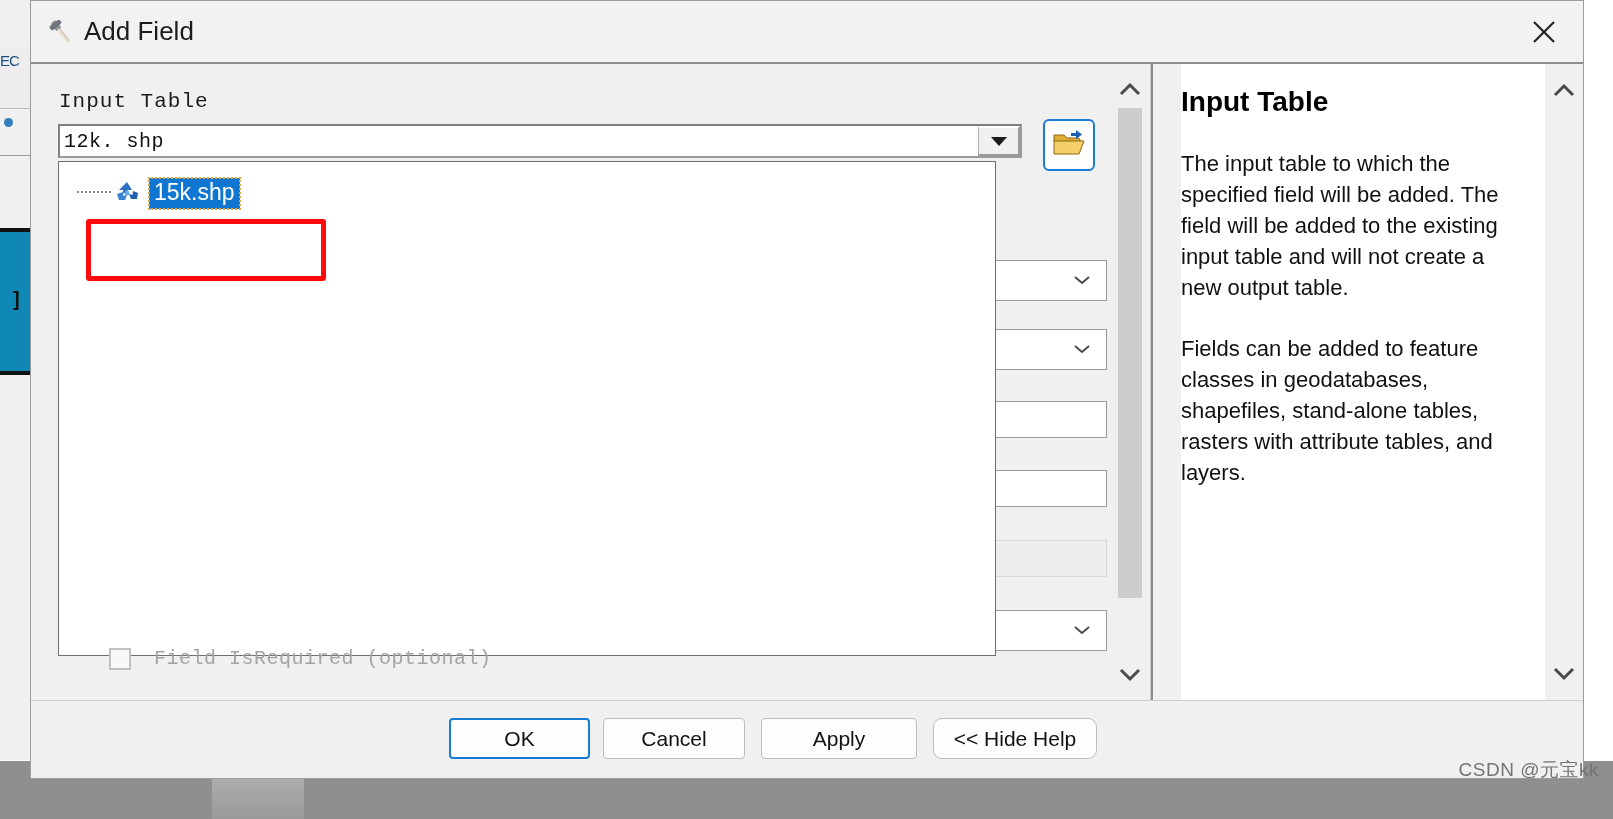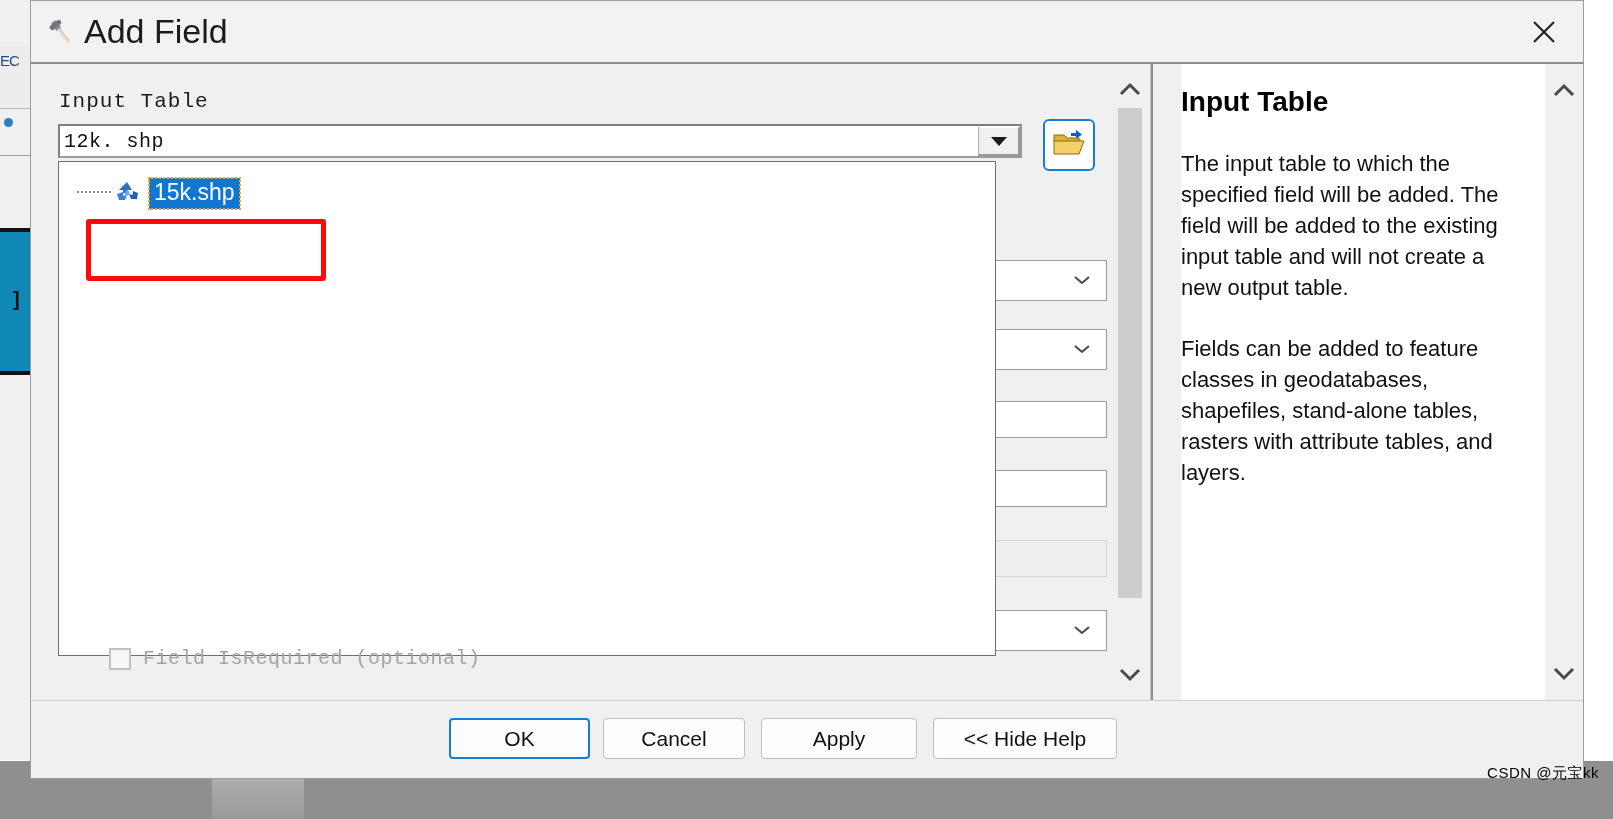--- a/index.html
+++ b/index.html
@@ -121,21 +121,21 @@
   }
   .title-icon {
     margin-left: 13px;
     width: 34px; height: 34px;
     display: flex;
     align-items: center;
     justify-content: center;
   }
   .title-text {
     margin-left: 6px;
-    font-size: 34px;
+    font-size: 26px;
     color: #1b1b1b;
     font-family: "Liberation Sans", sans-serif;
   }
   .close-btn {
     position: absolute;
     right: 0; top: 0;
     width: 78px; height: 61px;
     display: flex;
     align-items: center;
     justify-content: center;
@@ -321,21 +321,21 @@
     background: #cdcdcd;
     cursor: pointer;
   }
 
   
   .checkbox-row {
     position: absolute;
     left: 36px; bottom: 30px;
     display: flex;
     align-items: center;
-    gap: 12px;
+    gap: 23px;
     padding-left: 42px;
   }
   .checkbox-box {
     width: 22px; height: 22px;
     border: 2px solid #c0c0c0;
     background: #f7f7f7;
     box-sizing: border-box;
     cursor: default;
   }
   .checkbox-label {
@@ -410,22 +410,22 @@
   }
   .btn.primary {
     border: 2px solid #1a7bd4;
   }
 
   
   .watermark {
     position: absolute;
     right: 14px;
     bottom: 36px;
-    font-size: 15px;
-    color: #000000;
+    font-size: 19px;
+    color: #737373;
     font-family: "Liberation Sans", sans-serif;
     letter-spacing: 0.5px;
     z-index: 50;
   }
 </style>
 </head>
 <body>
 
 <div id="bg-app">
   <div class="bg-left-strip"></div>
@@ -571,17 +571,17 @@
             </svg>
         </div>
       </div>
     </div>
   </div>
 
   <div class="footer">
     <div class="btn primary" style="left:418px; width:141px;">OK</div>
     <div class="btn" style="left:572px; width:142px;">Cancel</div>
     <div class="btn" style="left:730px; width:156px;">Apply</div>
-    <div class="btn" style="left:902px; width:184px;">&lt;&lt; Hide Help</div>
+    <div class="btn" style="left:902px; width:164px;border-radius:9px;">&lt;&lt; Hide Help</div>
   </div>
 </div>
 
 <div class="watermark">CSDN @元宝kk</div>
 
 </body></html>

